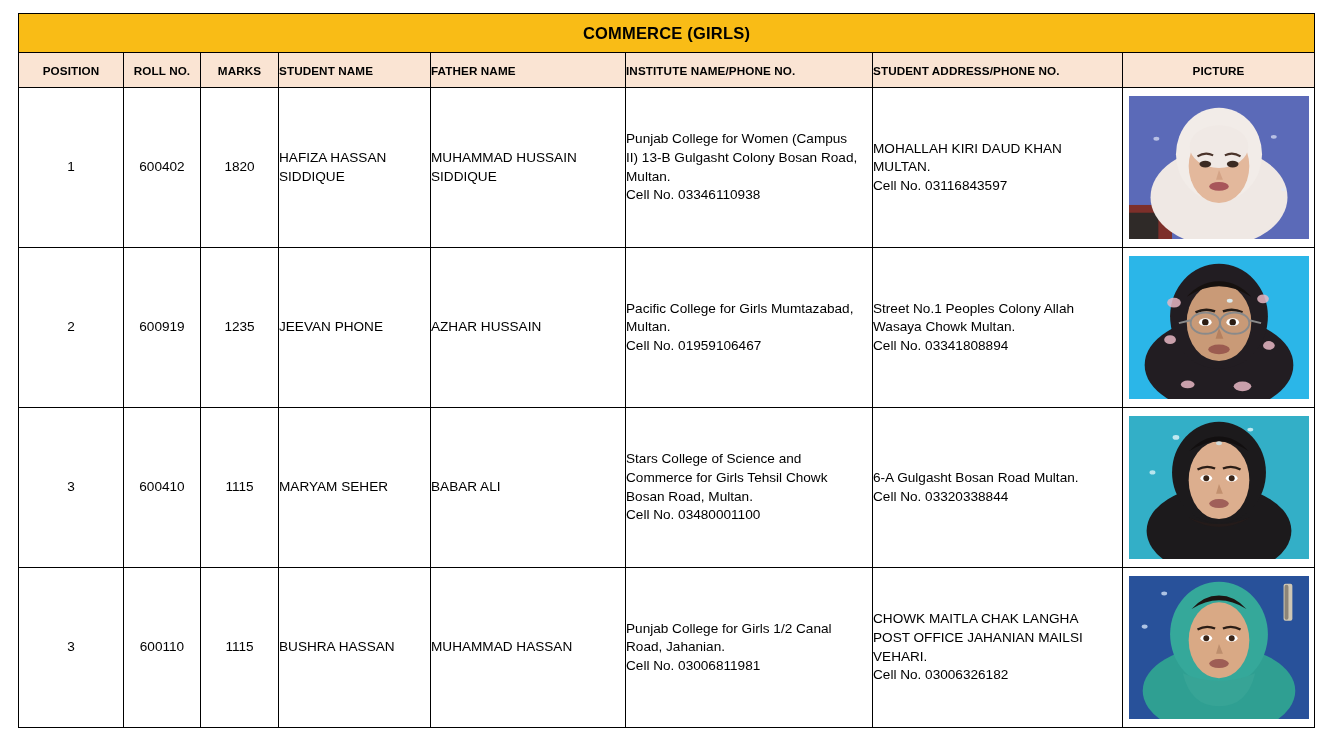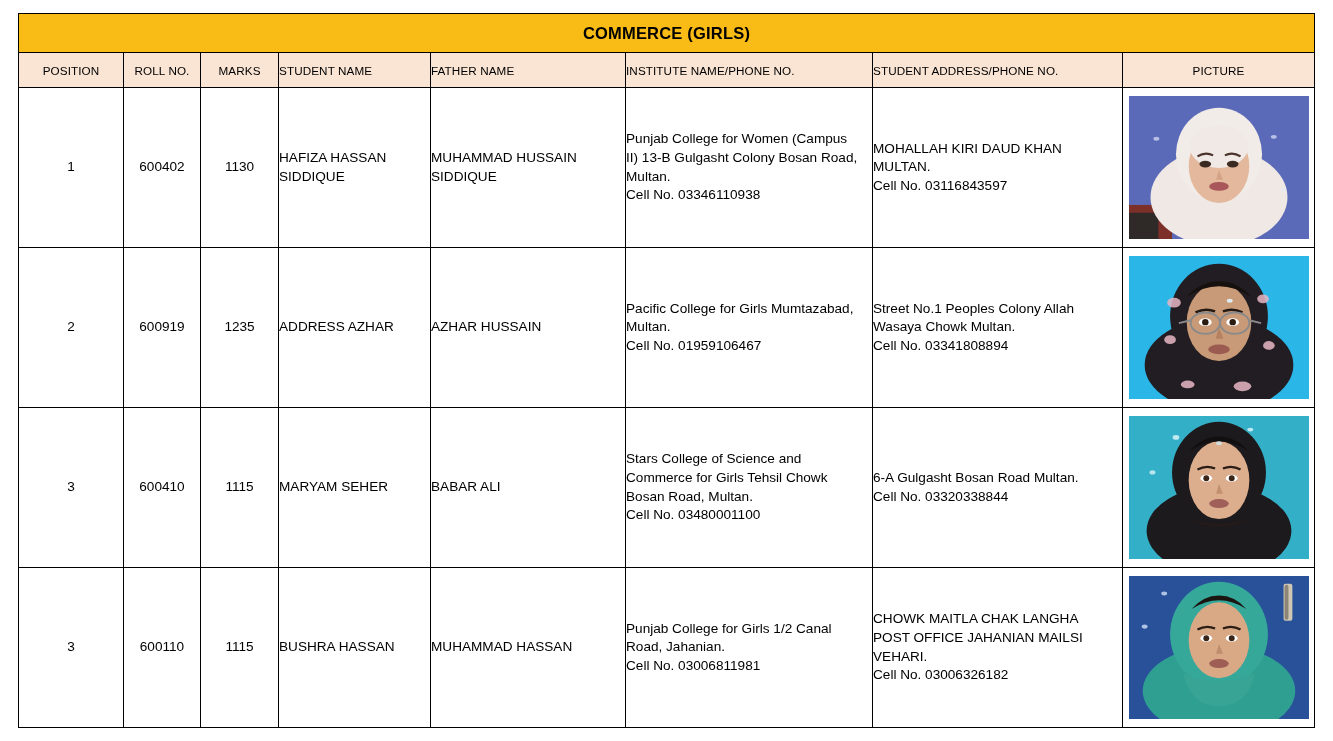--- a/index.html
+++ b/index.html
@@ -43,21 +43,21 @@
     font-weight: bold;
     font-size: 16.5px;
     letter-spacing: .2px;
     color: #000;
   }
 
   
   .col-head {
     background: #fae4d3;
     height: 34px;
-    font-weight: normal;
+    font-weight: bold;
     font-size: 11.7px;
     color: #000;
     padding-left: 6px;
     padding-right: 4px;
     text-align: left;
     letter-spacing: .1px;
     white-space: nowrap;
     overflow: hidden;
   }
   .col-head.ctr { text-align: center; padding-left: 0; padding-right: 0; }
@@ -126,21 +126,21 @@
       <th class="col-head">STUDENT NAME</th>
       <th class="col-head">FATHER NAME</th>
       <th class="col-head">INSTITUTE NAME/PHONE NO.</th>
       <th class="col-head">STUDENT ADDRESS/PHONE NO.</th>
       <th class="col-head ctr">PICTURE</th>
     </tr>
 
     <tr>
       <td class="cell ctr">1</td>
       <td class="cell ctr">600402</td>
-      <td class="cell ctr">1130</td>
+      <td class="cell ctr">1820</td>
       <td class="cell lft">
         <span class="multi">HAFIZA  HASSAN</span>
         <span class="multi">SIDDIQUE</span>
       </td>
       <td class="cell lft">
         <span class="multi">MUHAMMAD HUSSAIN</span>
         <span class="multi">SIDDIQUE</span>
       </td>
       <td class="cell lft">
         <span class="multi">Punjab College for Women (Campus</span>
@@ -178,21 +178,21 @@
           </div>
         </div>
       </td>
     </tr>
 
     <tr>
       <td class="cell ctr">2</td>
       <td class="cell ctr">600919</td>
       <td class="cell ctr">1235</td>
       <td class="cell lft">
-        <span class="multi">ADDRESS AZHAR</span>
+        <span class="multi">JEEVAN PHONE</span>
       </td>
       <td class="cell lft">
         <span class="multi">AZHAR HUSSAIN</span>
       </td>
       <td class="cell lft">
         <span class="multi">Pacific College for Girls Mumtazabad,</span>
         <span class="multi">Multan.</span>
         <span class="multi">Cell No. 01959106467</span>
       </td>
       <td class="cell lft">

